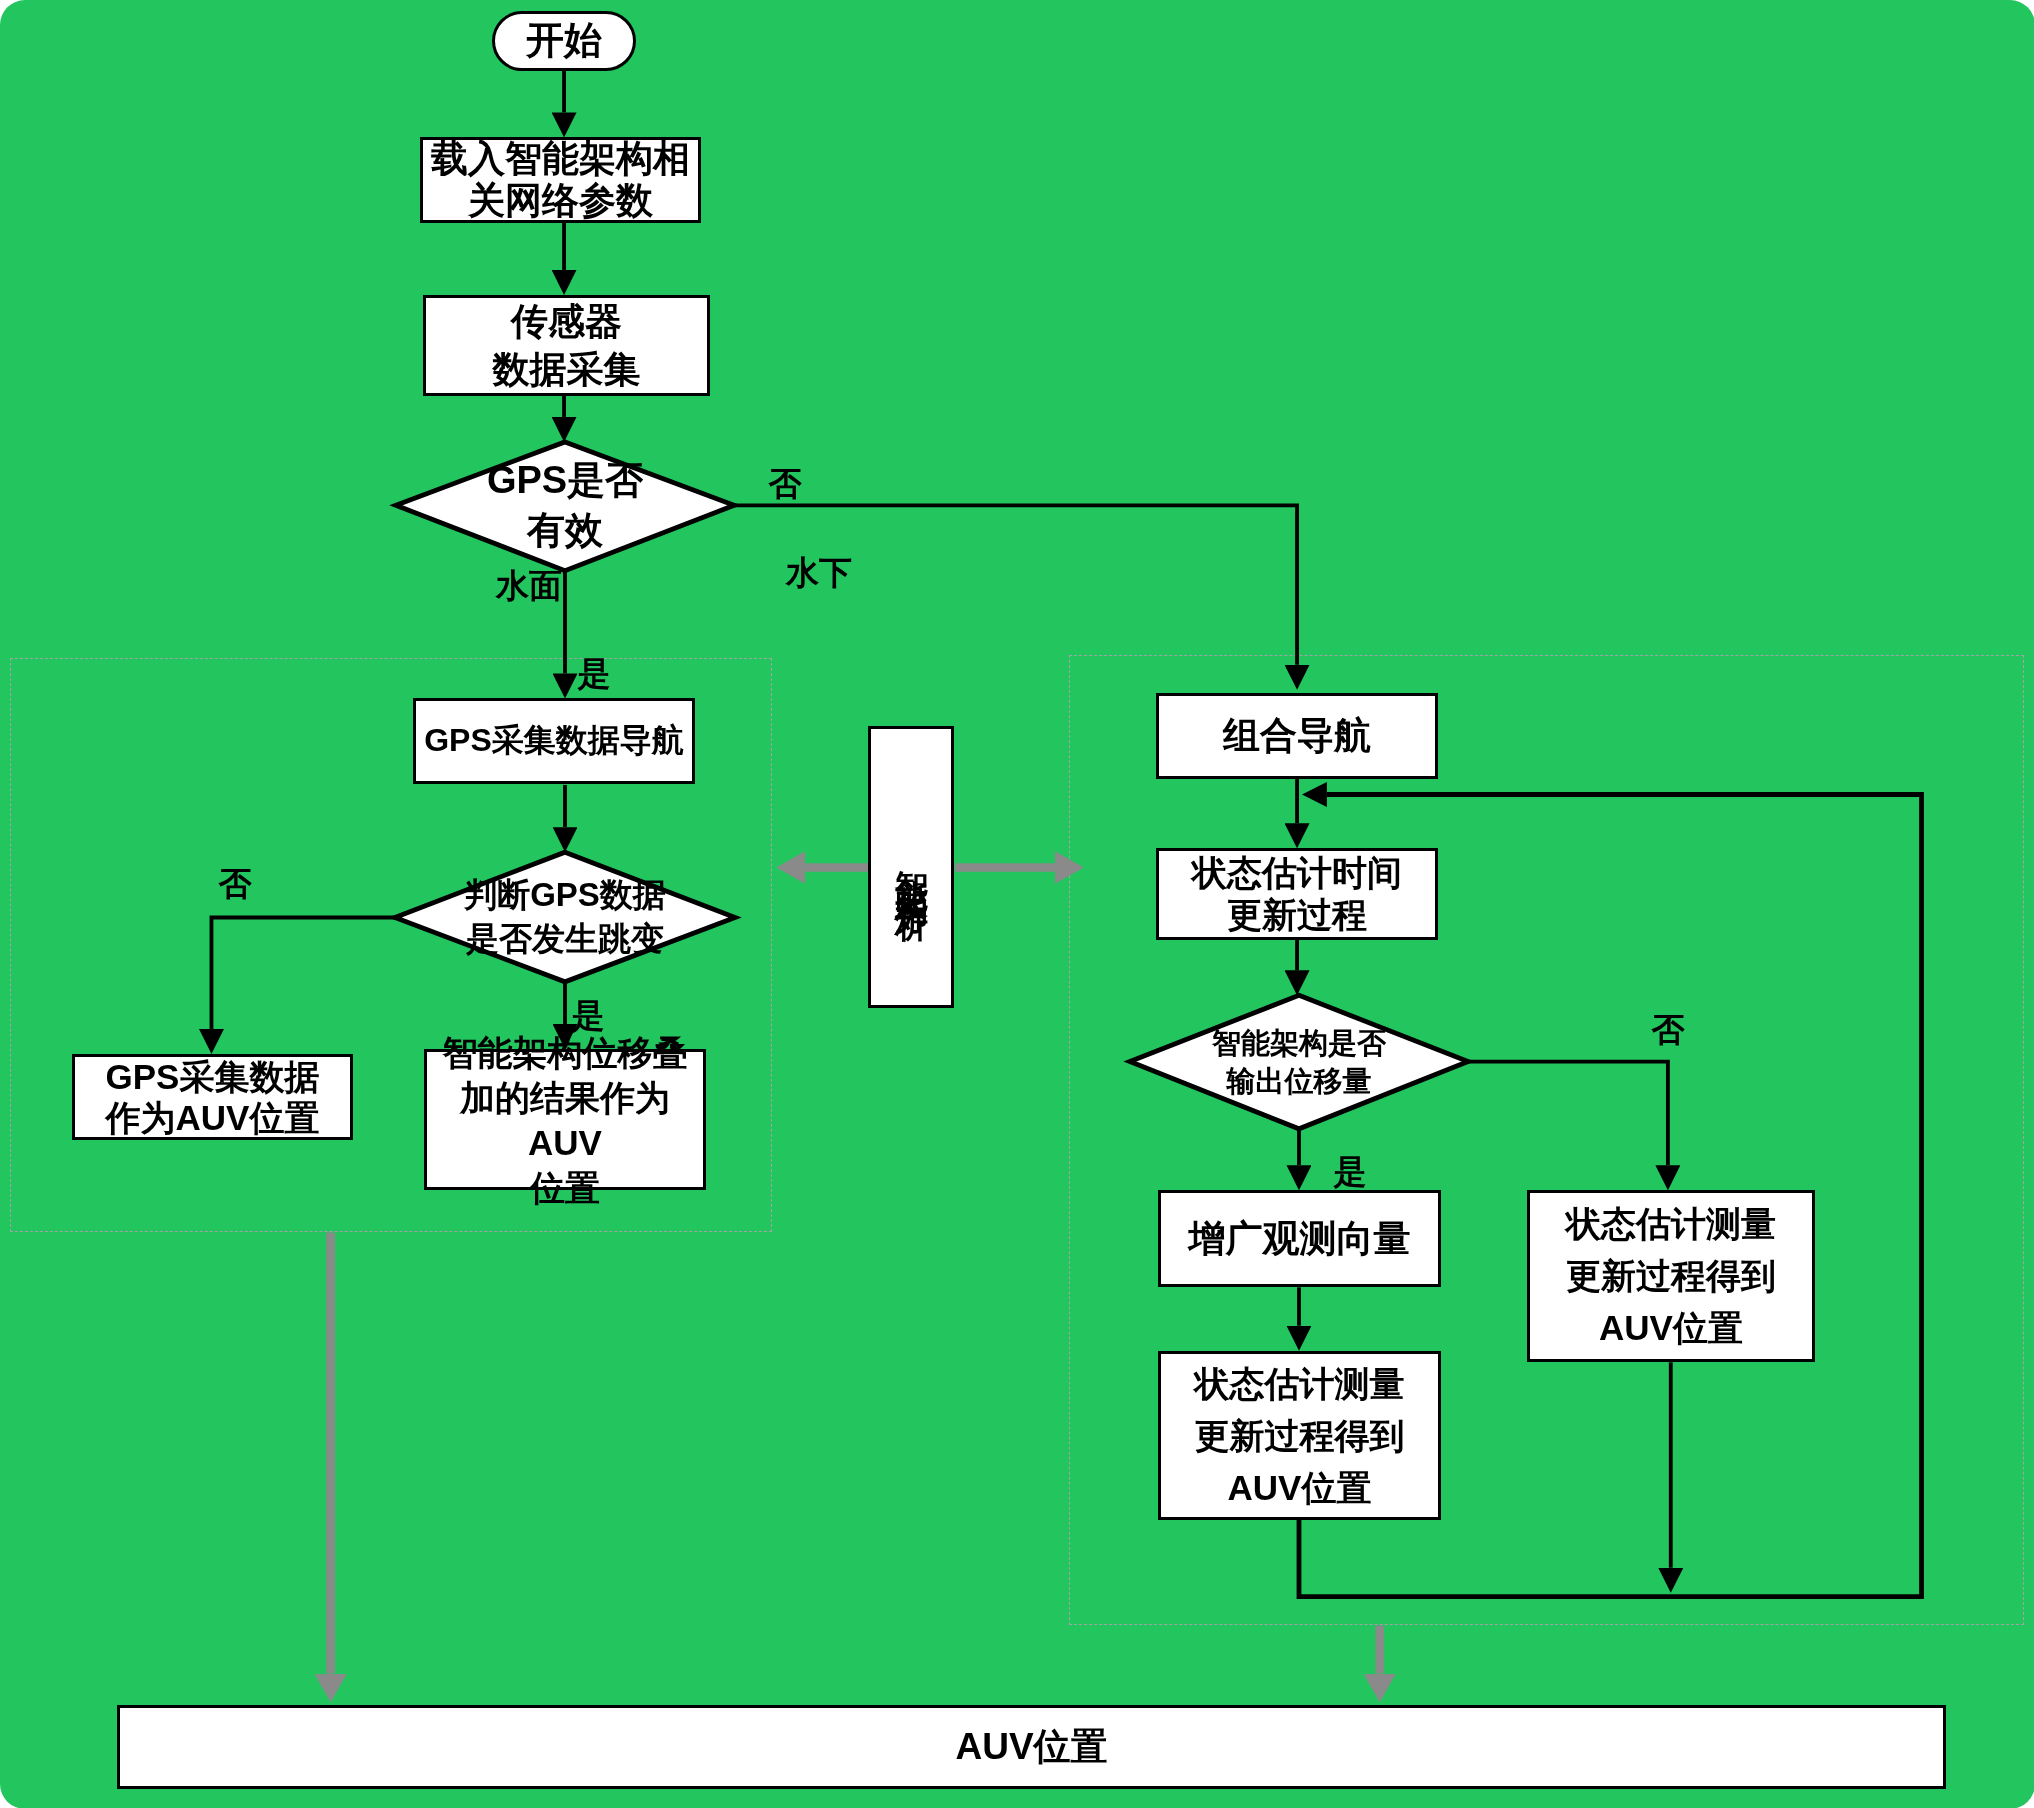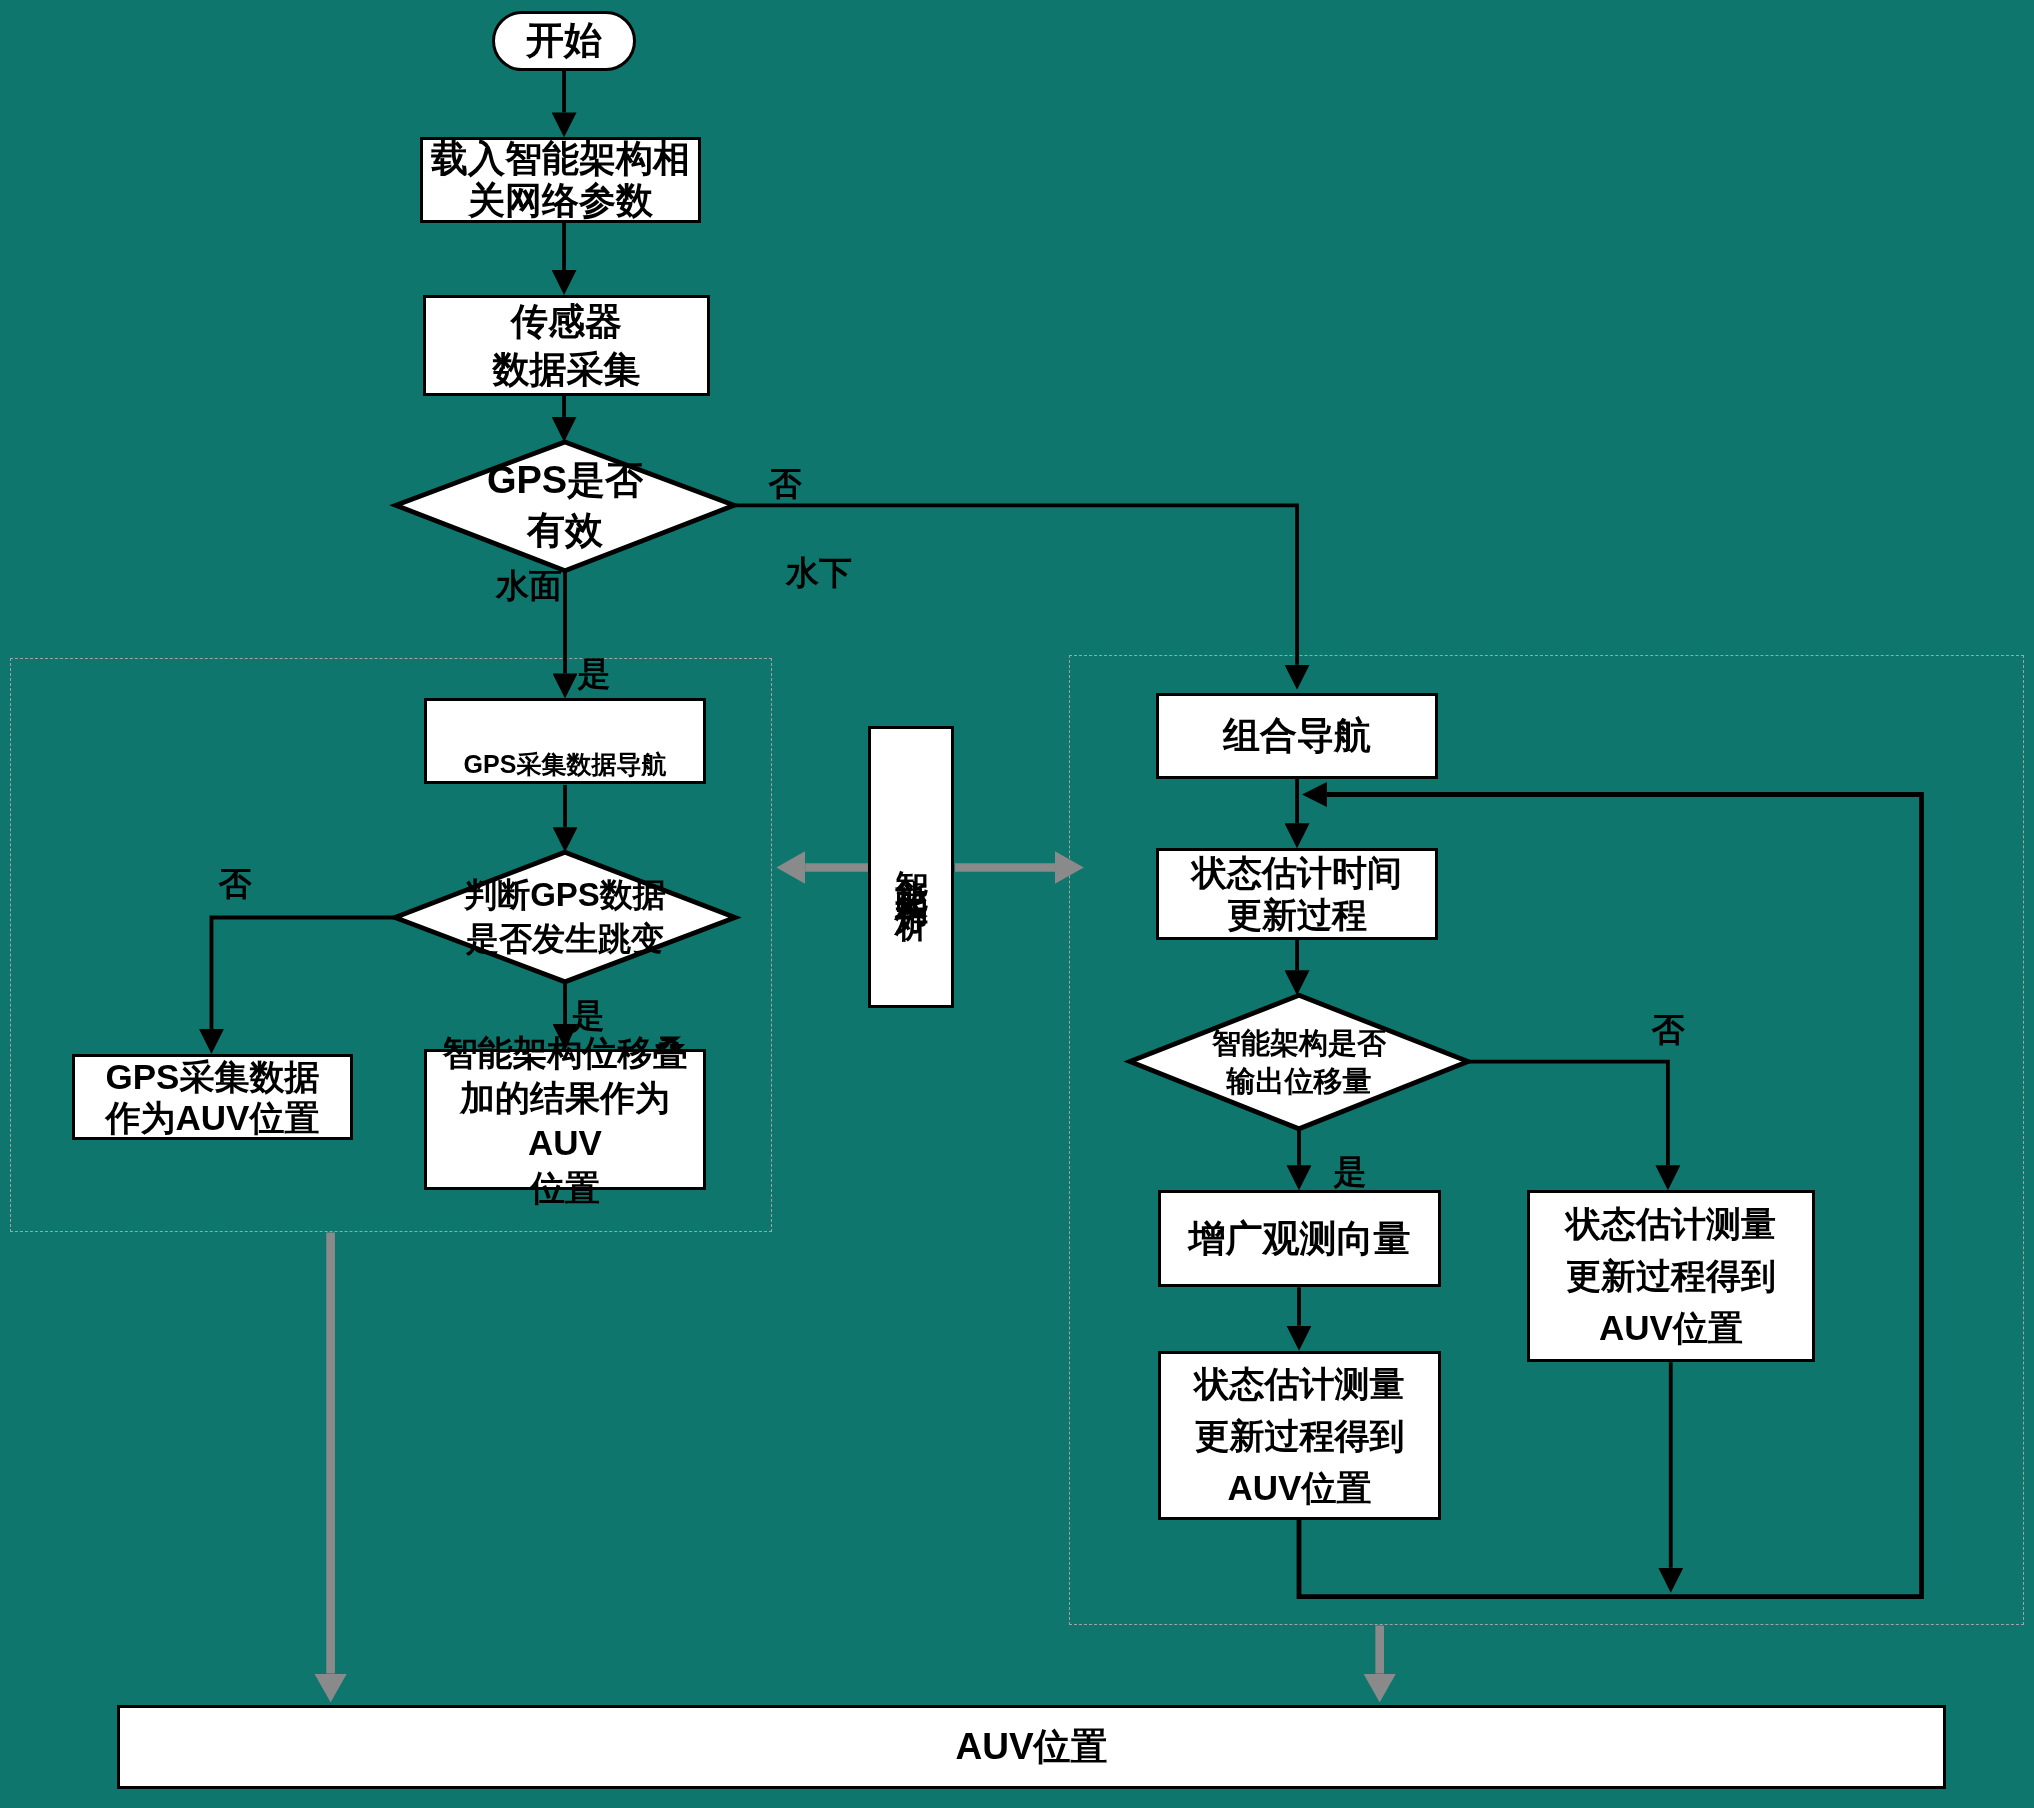--- a/index.html
+++ b/index.html
@@ -1,18 +1,18 @@
 <!DOCTYPE html>
 <html><head>
 <meta charset="utf-8">
 <style>
   html,body { margin:0; padding:0; background:#ffffff; }
   .canvas {
-    position:relative; width:2035px; height:1809px; background:#0f766e;
-    font-family:"Liberation Sans", sans-serif; color:#000;
+    position:relative; width:2035px; height:1809px; background:#22c55e;
+    font-family:"Liberation Sans", sans-serif; color:#000;border-radius:25px;
   }
   .dashed {
     position:absolute; border:1.9px dashed #a3a3a3; background:transparent;
     z-index:1; box-sizing:border-box;
   }
   svg.wires { position:absolute; left:0; top:0; z-index:2; }
   .node {
     position:absolute; box-sizing:border-box; border:3.8px solid #000;
     background:#fff; display:flex; flex-direction:column; align-items:center;
     justify-content:center; text-align:center; font-weight:bold; z-index:3;
@@ -91,21 +91,21 @@
   <div class="node" style="left:423px; top:295px; width:287px; height:101px; font-size:37px; line-height:48px;">
     <div>传感器</div>
     <div>数据采集</div>
   </div>
 
   <div class="dtext" style="left:565px; top:505px; font-size:38px; line-height:50px;">
     <div>GPS是否</div>
     <div>有效</div>
   </div>
 
-  <div class="node" style="left:424px; top:698px; width:282px; height:86px; font-size:25px;justify-content:flex-end;">
+  <div class="node" style="left:413px; top:698px; width:282px; height:86px; font-size:32px;">
     <div>GPS采集数据导航</div>
   </div>
 
   <div class="dtext" style="left:565px; top:917px; font-size:33px; line-height:44px;">
     <div>判断GPS数据</div>
     <div>是否发生跳变</div>
   </div>
 
   <div class="node" style="left:72px; top:1054px; width:281px; height:86px; font-size:35px; line-height:41px;">
     <div>GPS采集数据</div>

